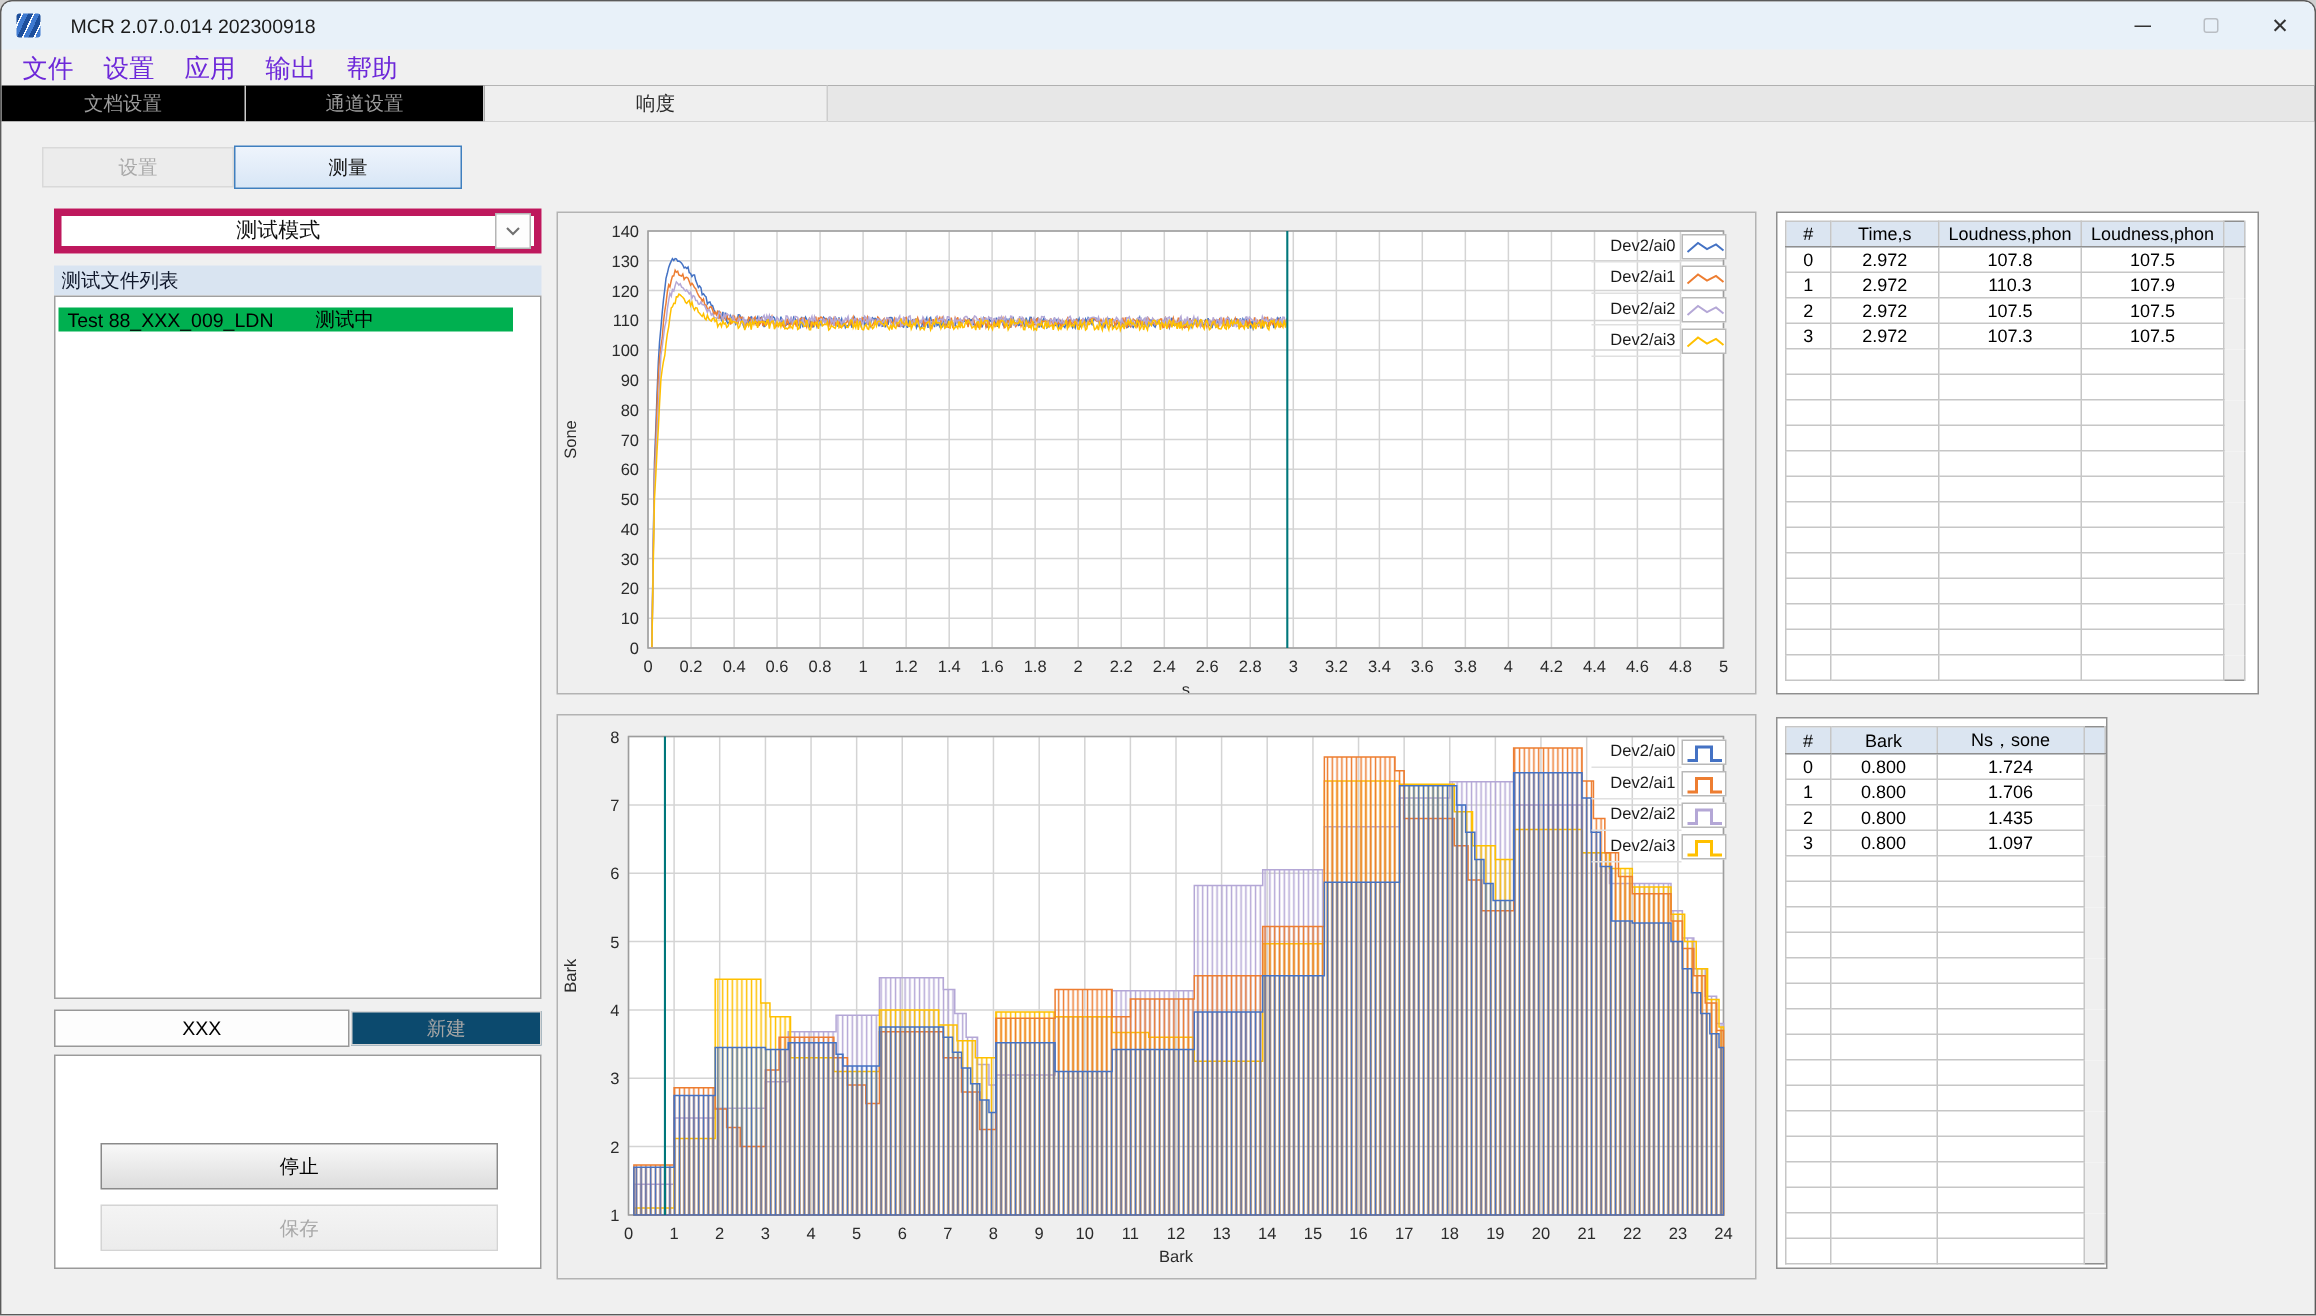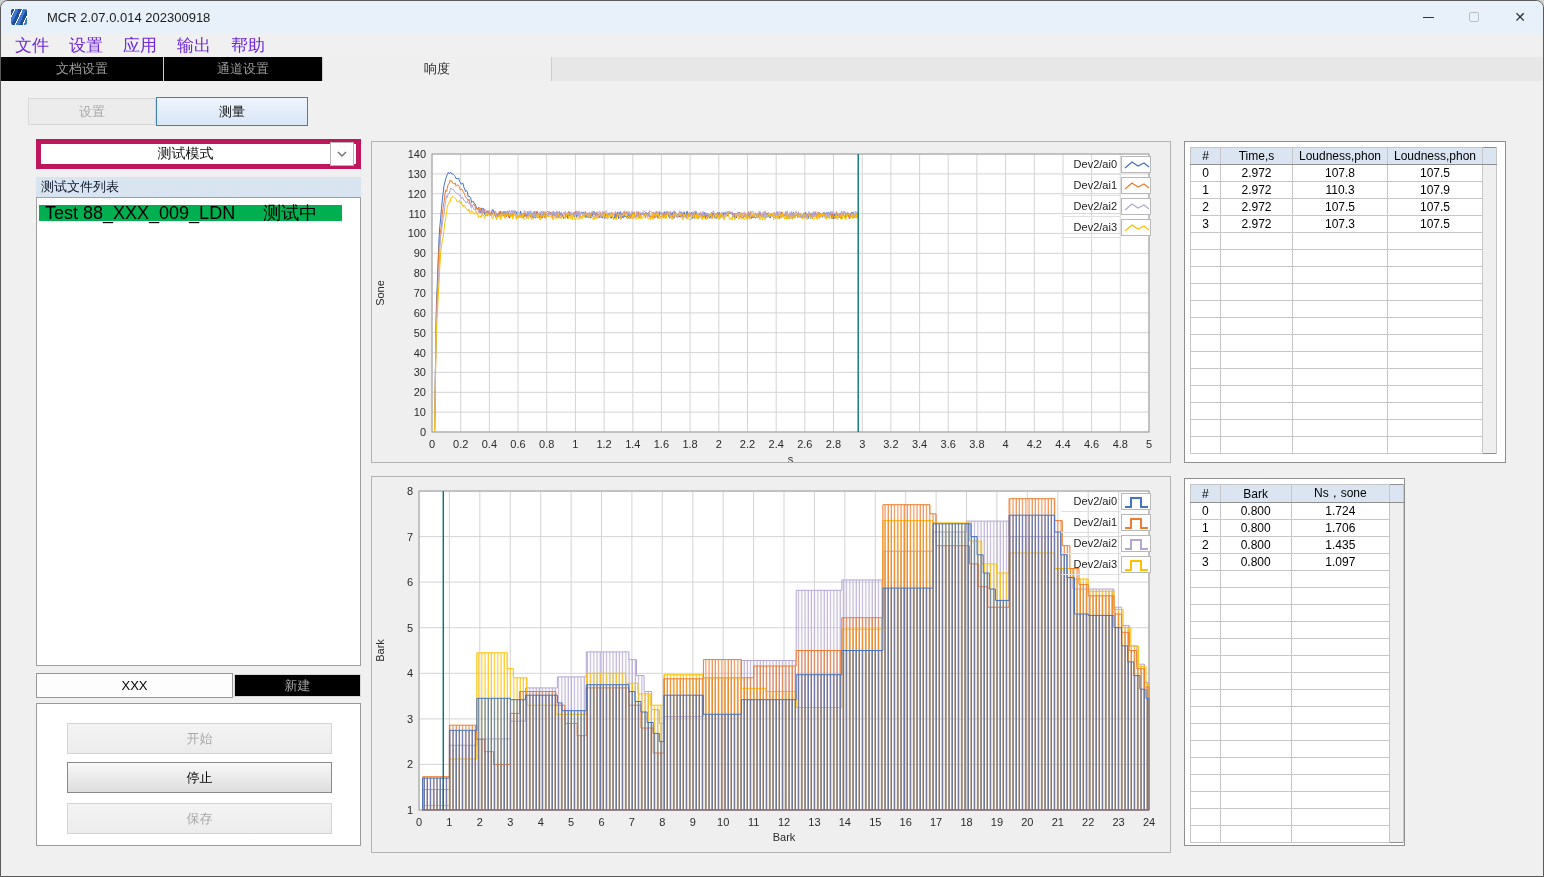--- a/index.html
+++ b/index.html
@@ -40,26 +40,26 @@
   .dropdown { position:absolute; left:35px; top:58px; width:325px; height:30px;
     background:#fff; border:5px solid #be185d; display:flex; align-items:center;justify-content:flex-end; }
   .dropdown-label { flex:1; text-align:center; font-size:14px; color:#111; }
   .dropdown-arrow { width:24px; height:24px; margin-right:2px; border:1px solid #b5b5b5;
     display:flex; align-items:center; justify-content:center; background:#fdfdfd; }
   .list-label { position:absolute; left:35px; top:96px; width:325px; height:20px;
     background:#d9e4f1; font-size:13px; color:#0f172a; display:flex; align-items:center; padding-left:5px; }
   .listbox { position:absolute; left:35px; top:116px; width:325px; height:469px;
     background:#fff; border:1px solid #a0a0a0; }
   .file-item { position:absolute; left:2px; top:7px; width:303px; height:16px;
-    display:flex; align-items:center; font-size:18px; color:#000; padding-left:6px; }
+    display:flex; align-items:center; font-size:13px; color:#000; padding-left:6px; }
   .file-item .status { margin-left:28px; }
   .btn-xxx { position:absolute; left:35px; top:592px; width:197px; height:25px;
     background:#fdfdfd; border:1px solid #989898; color:#000; }
   .btn-new { position:absolute; left:233px; top:593px; width:127px; height:23px;
-    background:#000000; border:1px solid #d6d6d6; color:#a5a5a5; }
+    background:#0c4a6e; border:1px solid #d6d6d6; color:#a5a5a5; }
   .ctrl-box { position:absolute; left:35px; top:622px; width:325px; height:143px;
     background:#fff; border:1px solid #9a9a9a; }
   .ctrl-btn { position:absolute; left:30px; width:265px; height:31px; }
   .ctrl-btn.disabled { background:linear-gradient(#f4f4f4,#ececec); border:1px solid #d4d4d4; color:#a8a8a8; }
   .ctrl-btn.enabled { background:linear-gradient(#f8f8f8,#dddddd); border:1px solid #8a8a8a; color:#000; }
   
   .panel { position:absolute; background:#efefef; border:1px solid #b3b3b3; }
   #chart-top { left:370px; top:60px; width:800px; height:322px; }
   #chart-bottom { left:370px; top:395px; width:800px; height:377px; }
   .legend { position:absolute; right:19px; }
@@ -133,21 +133,20 @@
       <div class="file-item" id="file-item-0" style="background: rgb(0, 176, 80);">
         <span>Test 88_XXX_009_LDN</span>
         <span class="status">测试中</span>
       </div>
     </div>
 
     <div class="btn btn-xxx">XXX</div>
     <div class="btn btn-new">新建</div>
 
     <div class="ctrl-box">
-      <div class="btn ctrl-btn disabled" style="top:19px">开始</div>
       <div class="btn ctrl-btn enabled" style="top:58px">停止</div>
       <div class="btn ctrl-btn disabled" style="top:99px">保存</div>
     </div>
 
     <div class="panel" id="chart-top">
       <svg id="svg-top" width="798" height="320">
           <rect x="60" y="12" width="717" height="278" fill="#ffffff"></rect>
           <line x1="60.0" y1="12" x2="60.0" y2="290" stroke="#d4d4d4" stroke-width="1"></line>
           <text x="60.0" y="306" font-size="11" fill="#2b2b2b" text-anchor="middle">0</text>
           <line x1="88.7" y1="12" x2="88.7" y2="290" stroke="#d4d4d4" stroke-width="1"></line>

